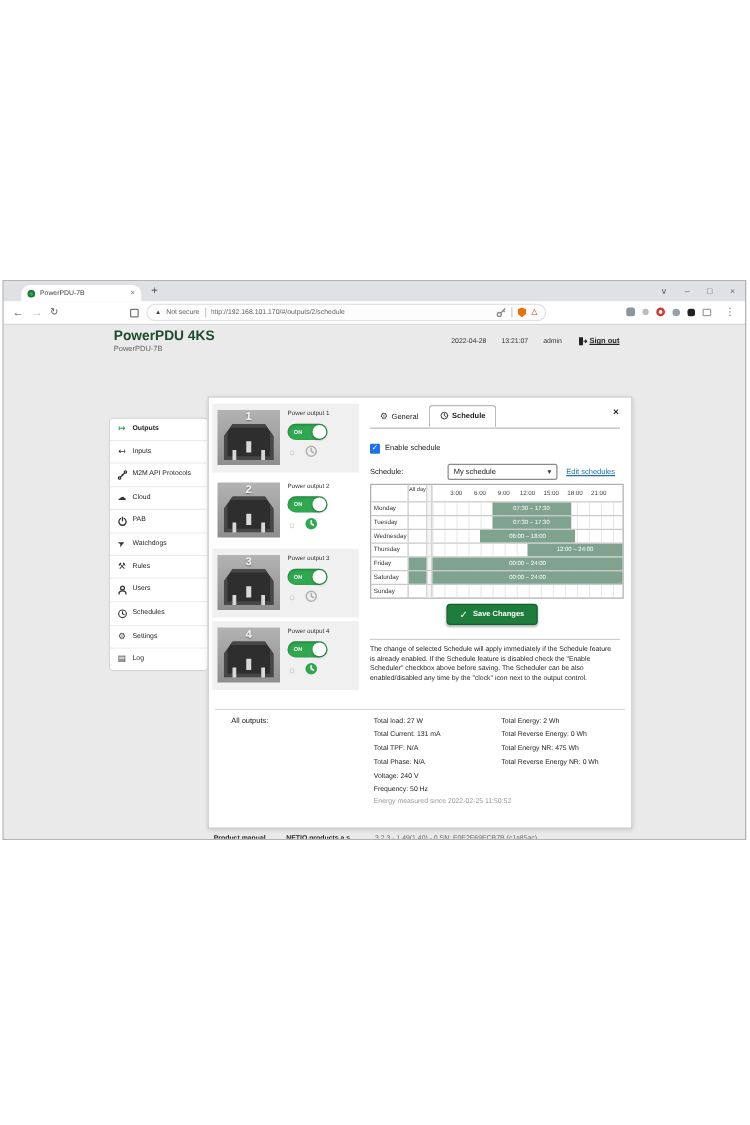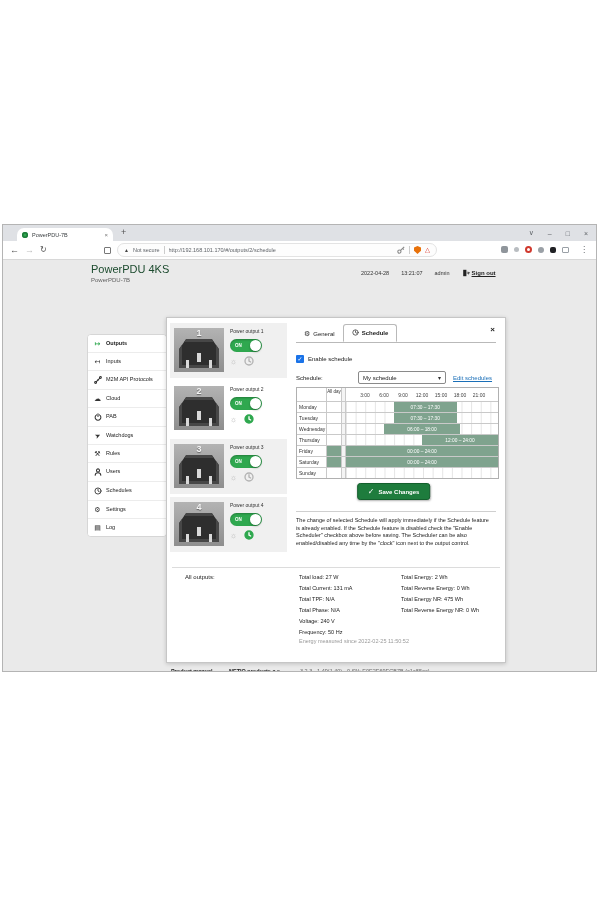--- a/index.html
+++ b/index.html
@@ -43,21 +43,21 @@
   .ext-sq { width:7px; height:7px; background:#8f959b; border-radius:2px; }
   .ext-dot { width:5px; height:5px; background:#b9bdc1; border-radius:50%; }
   .ext-ring { width:7px; height:7px; border:2px solid #d0392e; border-radius:50%; }
   .ext-gray { width:6px; height:6px; background:#9aa0a6; border-radius:50%; }
   .ext-puzzle { width:6px; height:6px; background:#202124; border-radius:2px; }
   .ext-box { width:7px; height:6px; background:#fff; border:1px solid #9aa0a6; border-radius:1px; }
   .menu3 { position:absolute; right:8px; top:4px; font-size:8px; color:#5f6368; }
 
   
   .page { position:absolute; left:0; top:35px; right:0; bottom:0; background:#eaeaea; overflow:hidden; }
-  .apptitle { position:absolute; left:88px; top:3px; font-size:11px; font-weight:normal; color:#1b4a2d; }
+  .apptitle { position:absolute; left:88px; top:3px; font-size:11px; font-weight:bold; color:#1b4a2d; }
   .appsub { position:absolute; left:88px; top:17px; font-size:6px; color:#5f5f5f; }
   .meta { position:absolute; top:9px; left:358px; display:flex; gap:12px; align-items:center; }
   .meta-item { font-size:5.5px; color:#333; }
   .signout { display:flex; align-items:center; gap:2px; }
   .signout-label { font-size:6px; font-weight:bold; color:#222; text-decoration:underline; }
 
   
   .sidebar { position:absolute; left:84px; top:74px; width:80px; background:#fff;
              border:1px solid #d6d6d6; border-radius:4px; overflow:hidden; }
   .sbitem { display:flex; align-items:flex-start; gap:4px; padding:5px 5px;

